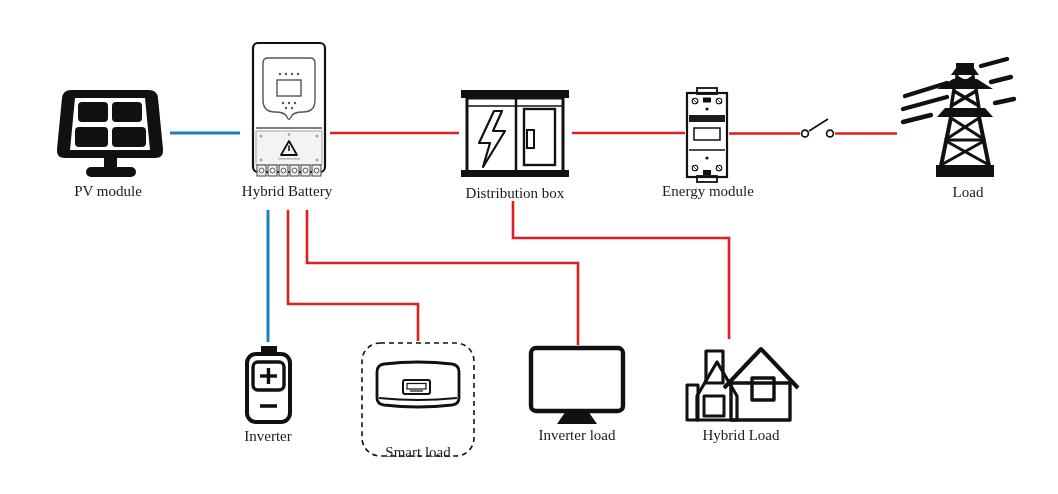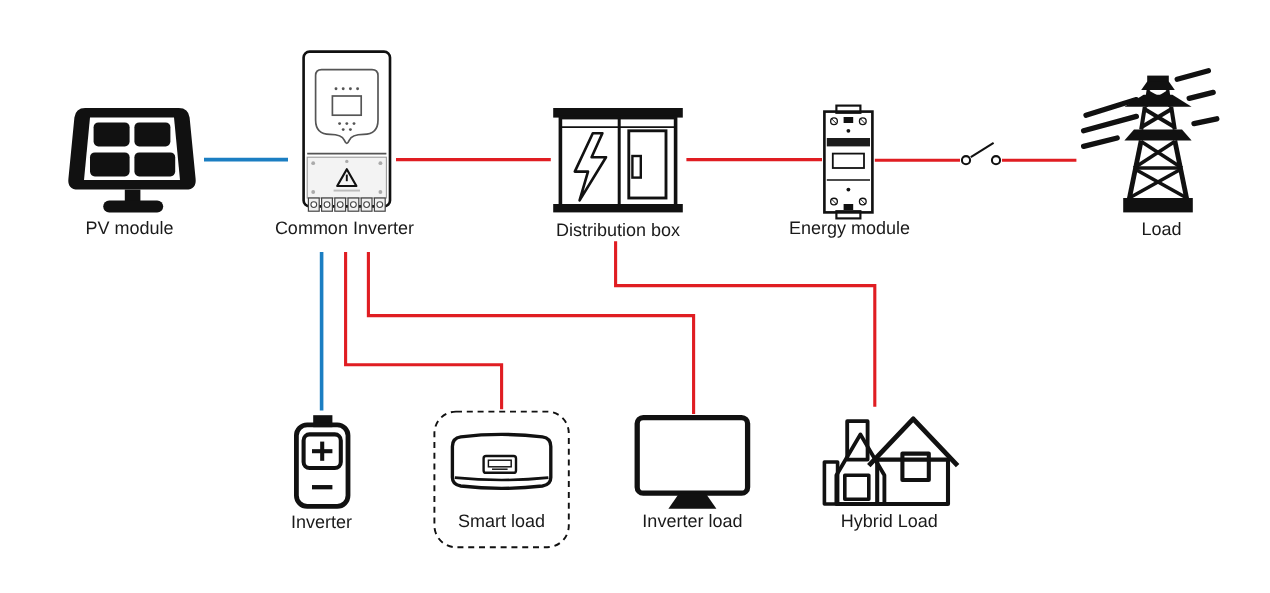--- a/index.html
+++ b/index.html
@@ -3,21 +3,21 @@
 <meta charset="utf-8">
 <style>
   :root{
     --dc-line-blue:#1b7ec2;
     --ac-line-red:#e01d22;
     --icon-black:#111111;
   }
   html,body{margin:0;padding:0;background:#ffffff;}
   .stage{
     position:relative;width:1058px;height:494px;background:#ffffff;overflow:hidden;
-    font-family:Liberation Sans, sans-serif;
+    font-family:Liberation Serif, serif;
   }
   .stage svg{position:absolute;left:0;top:0;}
   .lbl{
     position:absolute;transform:translateX(-50%);
     font-size:15px;line-height:16px;color:#1a1a1a;white-space:nowrap;
   }
   .dc{stroke:var(--dc-line-blue);stroke-width:3;fill:none;}
   .ac{stroke:var(--ac-line-red);stroke-width:2.6;fill:none;}
   .k{stroke:var(--icon-black);fill:none;}
 </style>
@@ -201,21 +201,21 @@
     <rect x="706" y="351" width="17" height="32" fill="#ffffff" class="k" stroke-width="3.2"></rect>
     <polygon points="697,420 697,396 717,362 737,396 737,420" fill="#ffffff" class="k" stroke-width="3.2"></polygon>
     <rect x="704" y="396" width="20" height="20" fill="#ffffff" class="k" stroke-width="3"></rect>
     <rect x="731" y="383" width="59" height="37" fill="#ffffff" class="k" stroke-width="3.4"></rect>
     <path d="M724,388 L761,349 L798,388" fill="#ffffff" class="k" stroke-width="4"></path>
     <rect x="752" y="378" width="22" height="22" fill="#ffffff" class="k" stroke-width="3.4"></rect>
   </g>
 </svg>
 
   <div class="lbl" style="left:108px;top:183px">PV module</div>
-  <div class="lbl" style="left:287px;top:183px">Common Inverter</div>
+  <div class="lbl" style="left:287px;top:183px">Hybrid Battery</div>
   <div class="lbl" style="left:515px;top:185px">Distribution box</div>
   <div class="lbl" style="left:708px;top:183px">Energy module</div>
   <div class="lbl" style="left:968px;top:184px">Load</div>
   <div class="lbl" style="left:268px;top:428px">Inverter</div>
-  <div class="lbl" style="left:418px;top:427px">Smart load</div>
+  <div class="lbl" style="left:418px;top:444px">Smart load</div>
   <div class="lbl" style="left:577px;top:427px">Inverter load</div>
   <div class="lbl" style="left:741px;top:427px">Hybrid Load</div>
 </div>
 
 </body></html>

